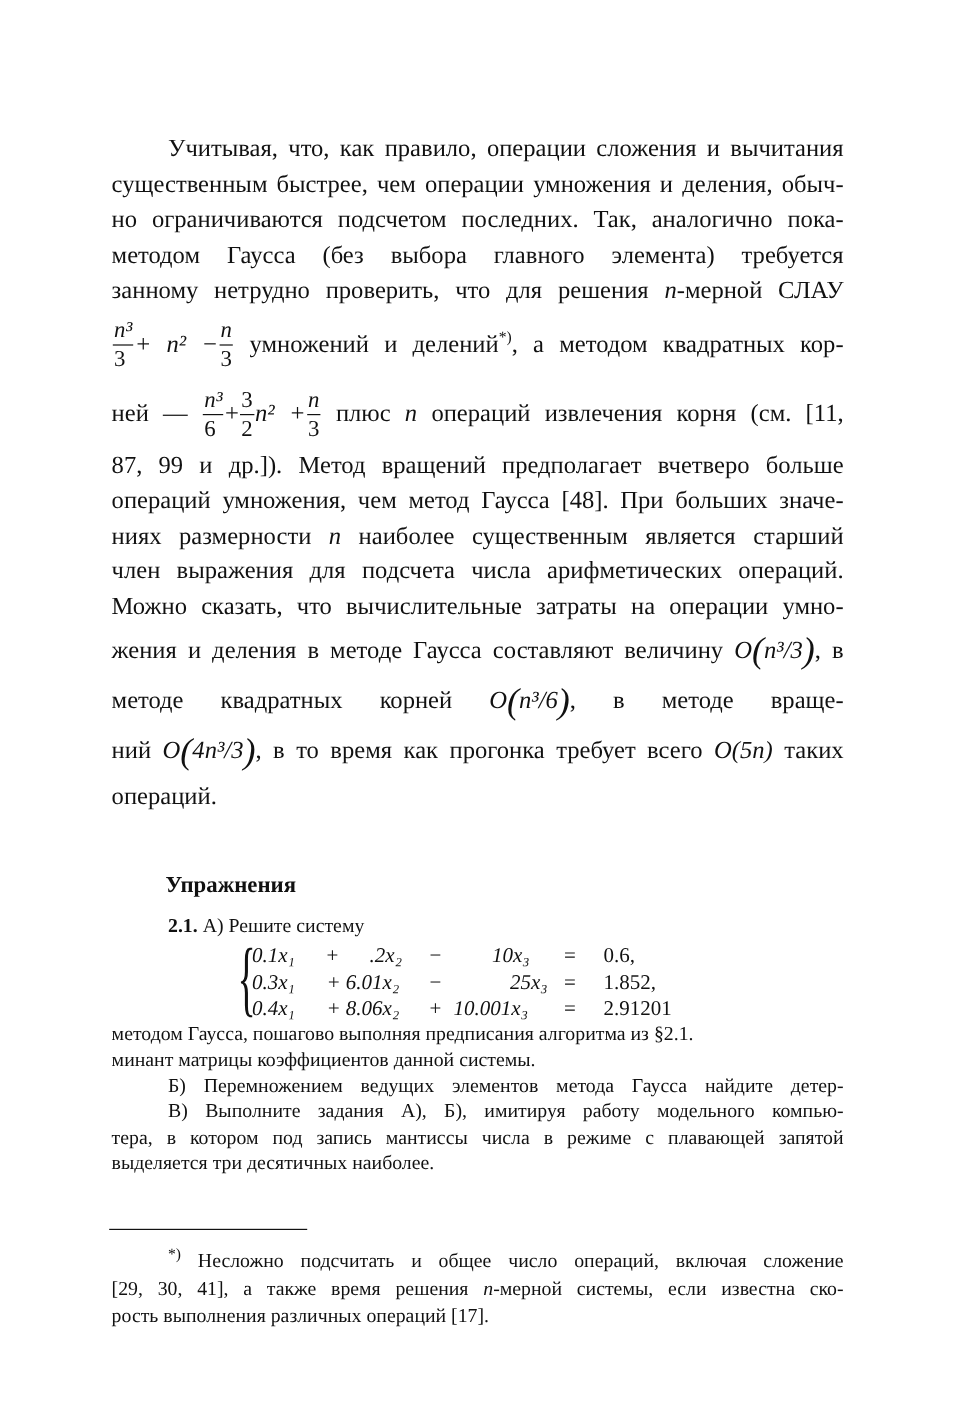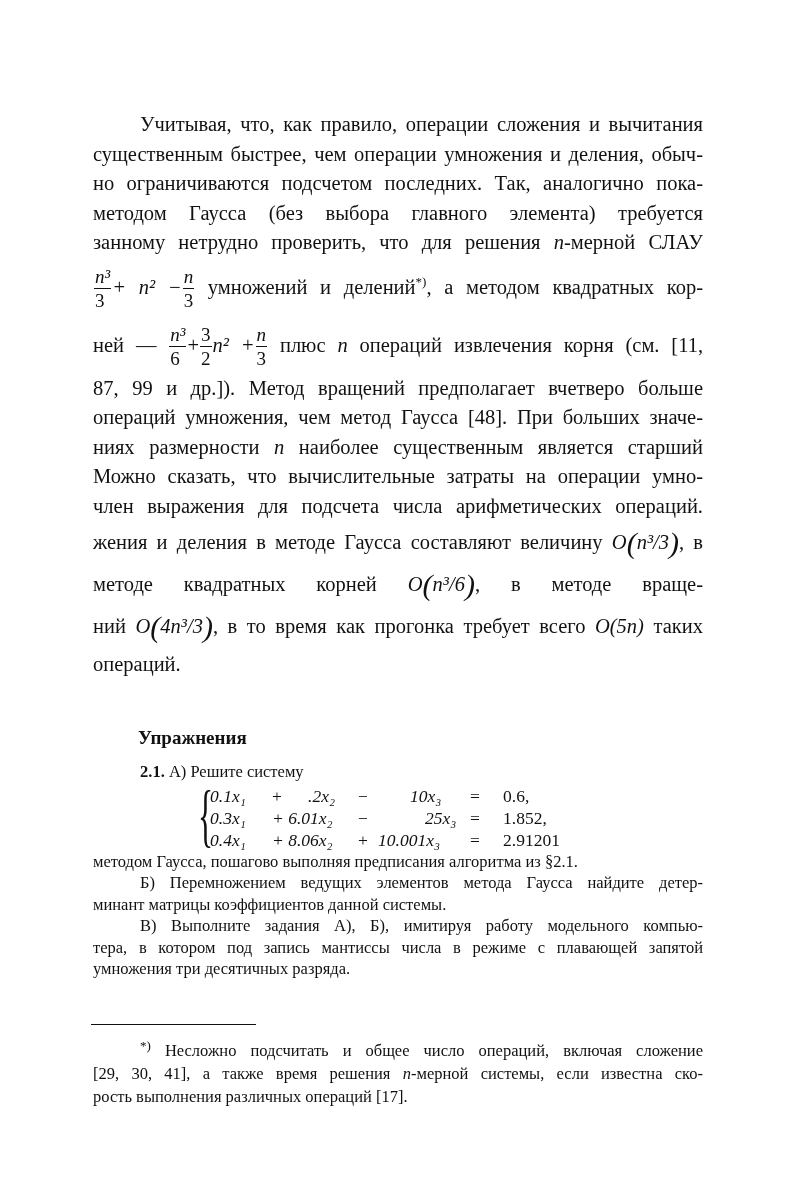--- a/index.html
+++ b/index.html
@@ -54,22 +54,22 @@
 
     <span class="line formula-line">
       <span>ней —</span>
       <span class="frac"><span class="num it">n³</span><span class="den">6</span></span><span>+</span><span class="frac"><span class="num">3</span><span class="den">2</span></span><span class="it">n² +</span><span class="frac"><span class="num it">n</span><span class="den">3</span></span>
       <span>плюс</span> <i>n</i> <span>операций извлечения корня (см. [11,</span>
     </span>
 
     <span class="line">87, 99 и др.]). Метод вращений предполагает вчетверо больше</span>
     <span class="line">операций умножения, чем метод Гаусса [48]. При больших значе-</span>
     <span class="line"><span>ниях размерности</span> <i>n</i> <span>наиболее существенным является старший</span></span>
+    <span class="line">член выражения для подсчета числа арифметических операций.</span>
     <span class="line">Можно сказать, что вычислительные затраты на операции умно-</span>
-    <span class="line">член выражения для подсчета числа арифметических операций.</span>
 
     <span class="line" style="height:42px;line-height:42px">
       <span>жения и деления в методе Гаусса составляют величину</span>
       <span class="it"><span>O</span><span class="big">(</span><span>n³/3</span><span class="big">)</span></span><span>, в</span>
     </span>
     <span class="line" style="height:42px;line-height:42px">
       <span>методе квадратных корней</span>
       <span class="it"><span>O</span><span class="big">(</span><span>n³/6</span><span class="big">)</span></span><span>, в методе враще-</span>
     </span>
     <span class="line" style="height:42px;line-height:42px">
@@ -107,25 +107,25 @@
       <div class="eqrow" style="top:44px">
         <span class="it" style="left:0">0.4x₁</span>
         <span class="it" style="left:62px">+ 8.06x₂</span>
         <span style="left:148px">+</span>
         <span class="it" style="left:168px">10.001x₃</span>
         <span style="left:260px">=</span>
         <span style="left:293px">2.91201</span>
       </div>
     </div>
     <span class="exline last">методом Гаусса, пошагово выполняя предписания алгоритма из §2.1.</span>
+    <span class="exline last">минант матрицы коэффициентов данной системы.</span>
     <span class="exline ind">Б) Перемножением ведущих элементов метода Гаусса найдите детер-</span>
-    <span class="exline last">минант матрицы коэффициентов данной системы.</span>
     <span class="exline ind">В) Выполните задания А), Б), имитируя работу модельного компью-</span>
     <span class="exline">тера, в котором под запись мантиссы числа в режиме с плавающей запятой</span>
-    <span class="exline last">умножения три десятичных разряда.</span>
+    <span class="exline last">выделяется три десятичных наиболее.</span>
   </div>
 
   <div class="footrule"></div>
   <div class="foot">
     <span class="exline" style="text-indent:47px"><sup>*)</sup> <span>Несложно подсчитать и общее число операций, включая сложение</span></span>
     <span class="exline"><span>[29, 30, 41], а также время решения</span> <i>n</i><span>-мерной системы, если известна ско-</span></span>
     <span class="exline last">рость выполнения различных операций [17].</span>
   </div>
 
 </div>

